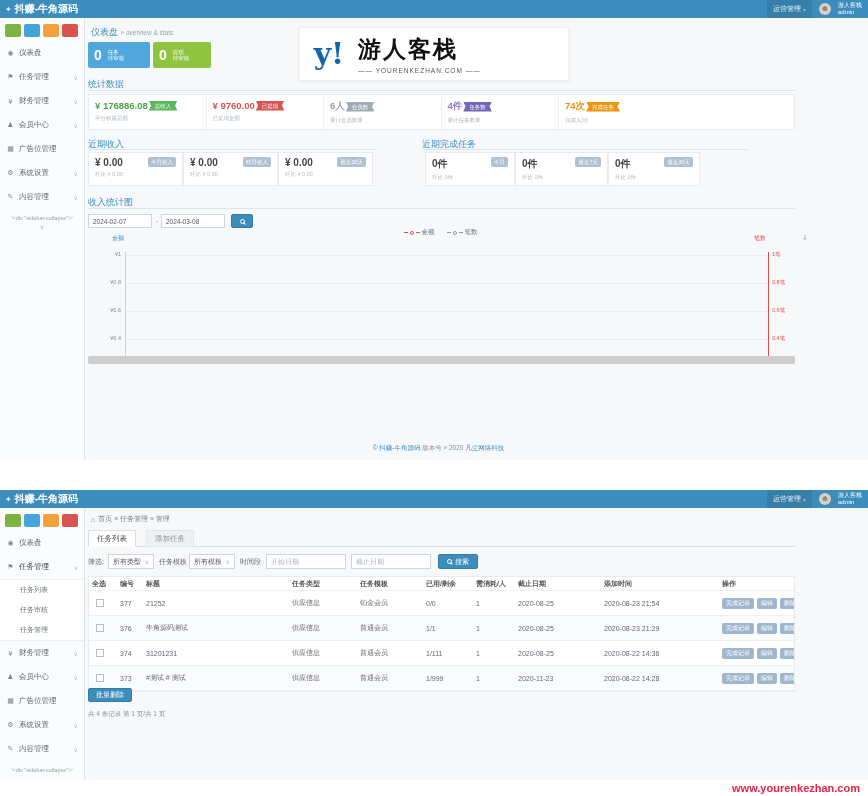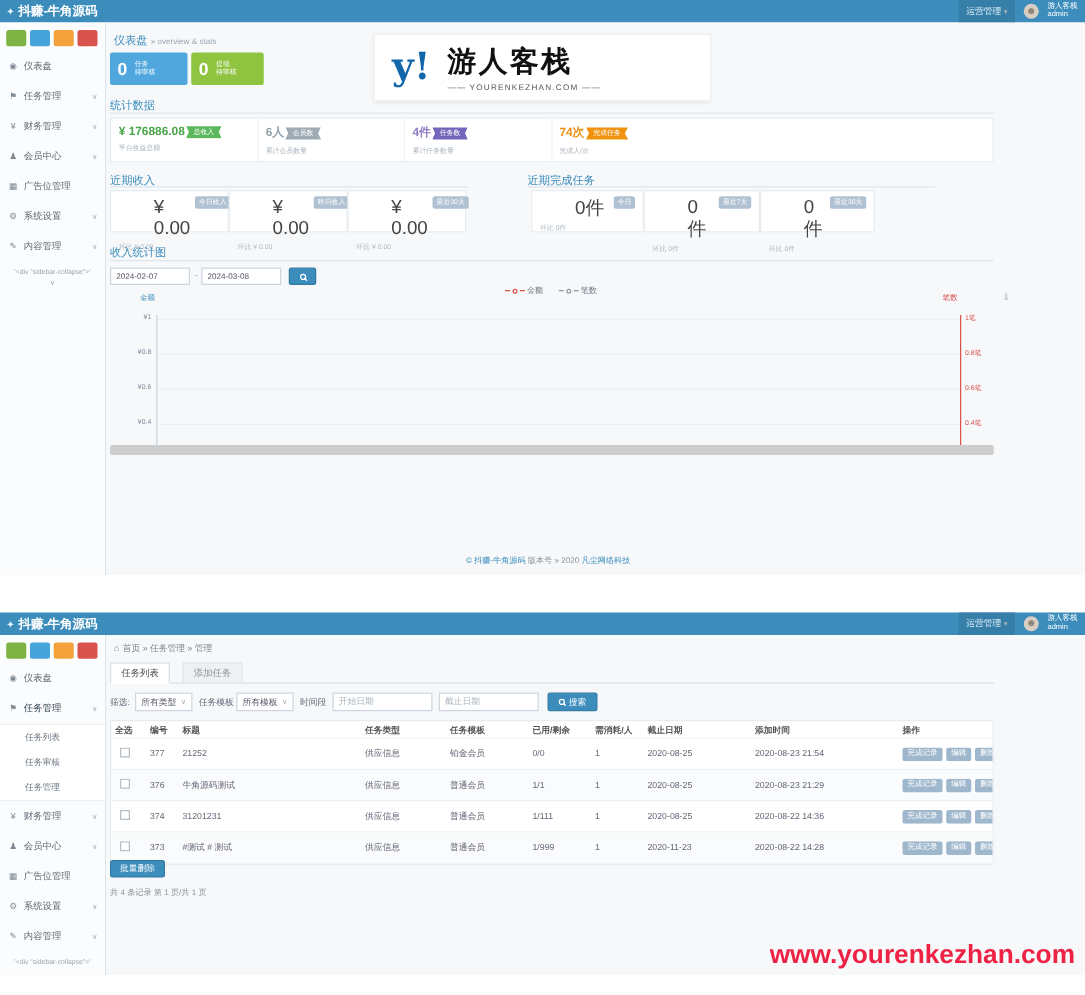--- a/index.html
+++ b/index.html
@@ -47,21 +47,21 @@
   .stat-cell:last-child { border-right:none; }
   .stat-top { display:flex; align-items:center; gap:1px; }
   .stat-val { font-size:9.5px; font-weight:bold; }
   .ribbon { color:#fff; font-size:5.5px; line-height:10px; padding:0 6px; clip-path:polygon(0 0,100% 0,92% 50%,100% 100%,0 100%,8% 50%); white-space:nowrap; }
   .stat-sub { font-size:5.5px; color:#aab4bd; margin-top:4px; }
   .c-green{color:#47a447;} .c-red{color:#d9534f;} .c-blue{color:#3c8dbc;} .c-gray{color:#93a1aa;} .c-purple{color:#8e7cc3;} .c-orange{color:#ec9013;}
   .bg-green{background:#5cb85c;} .bg-red{background:#d9534f;} .bg-blue{background:#3c8dbc;} .bg-gray{background:#9eabb4;} .bg-purple{background:#7266ba;} .bg-orange{background:#f0930e;}
   .cards-row { position:absolute; top:134px; height:34px; }
   .mini-card { position:absolute; top:0; height:34px; background:#fff; border:1px solid #e8ecf0; padding:4px 6px; }
   .mc-top { display:flex; align-items:flex-start; justify-content:space-between; gap:4px; }
-  .mc-val { font-size:15px; color:#444; font-weight:normal;margin-left:28px; }
+  .mc-val { font-size:10px; color:#444; font-weight:bold; }
   .mc-badge { background:#b0c1d2; color:#fff; font-size:5.5px; line-height:8px; padding:1px 3px; border-radius:2px; white-space:nowrap; }
   .mc-sub { font-size:5.5px; color:#b3bcc4; margin-top:3px; }
   .date-input { position:absolute; top:196px; height:14px; background:#fff; border:1px solid #cdd6de; font-size:6.5px; color:#556; padding:0 4px; width:64px; font-family:"Liberation Sans",sans-serif; }
   .date-sep { position:absolute; top:199px; font-size:7px; color:#99a; }
   .btn-blue { background:#3c8dbc; border:1px solid #357ca5; color:#fff; border-radius:2px; display:flex; align-items:center; justify-content:center; gap:3px; cursor:pointer; }
   .mag { width:5px; height:5px; border:1px solid #fff; border-radius:50%; position:relative; display:inline-block; }
   .mag::after { content:''; position:absolute; width:3px; height:1px; background:#fff; transform:rotate(45deg); right:-2px; bottom:-1px; }
   .chart { position:absolute; left:3px; top:212px; width:735px; height:140px; }
   .legend { position:absolute; left:0; right:30px; top:-2px; display:flex; justify-content:center; gap:12px; }
   .leg-item { display:flex; align-items:center; gap:2px; font-size:6.5px; color:#6d7680; }
@@ -101,21 +101,21 @@
   .abtn { background:#9fb7cd; color:#fff; font-size:6px; line-height:11px; padding:0 4px; border-radius:2px; cursor:pointer; white-space:nowrap; }
   .btn-batch { position:absolute; left:3px; top:180px; height:14px; padding:0 7px; font-size:7px; }
   .pager { position:absolute; left:3px; top:202px; font-size:6.5px; color:#8a939b; }
 
   
   .watermark { position:absolute; left:299px; top:27px; width:270px; height:54px; background:#fff; border:1px solid #eef0f2; box-shadow:0 1px 3px rgba(0,0,0,.08); display:flex; align-items:center; z-index:50; }
   .wm-logo { width:42px; height:42px; margin-left:8px; color:#1266a9; font-size:30px; font-weight:bold; text-align:center; line-height:42px; font-family:"DejaVu Serif",serif; }
   .wm-text { margin-left:8px; }
   .wm-title { font-size:23px; font-weight:bold; color:#111; font-family:"DejaVu Serif",serif; letter-spacing:2px; }
   .wm-sub { font-size:6.5px; color:#555; letter-spacing:1px; margin-top:2px; }
-  .site-url { position:absolute; right:8px; bottom:20px; font-size:21px; font-weight:bold; color:#ed2244; z-index:60; font-family:"Liberation Sans",sans-serif; }
+  .site-url { position:absolute; right:8px; bottom:2px; font-size:11px; font-weight:bold; color:#ed2244; z-index:60; font-family:"Liberation Sans",sans-serif; }
 </style>
 </head>
 <body>
 
 <div class="shot" id="shot1">
   <div class="navbar">
     <div class="brand">
       <span class="brand-icon">✦</span>
       <span>抖赚-牛角源码</span>
     </div>
@@ -200,20 +200,27 @@
     <div class="sec-title" style="top:60px;">统计数据</div>
     <div class="sec-line" style="top:72px; width:707px;"></div>
 
     <div class="stats-strip">
       <div class="stat-cell">
         <div class="stat-top">
             <span class="stat-val c-green">¥ 176886.08</span>
             <span class="ribbon bg-green">总收入</span>
           </div>
         <div class="stat-sub">平台收益总额</div>
+      </div>
+      <div class="stat-cell">
+        <div class="stat-top">
+            <span class="stat-val c-red">¥ 9760.00</span>
+            <span class="ribbon bg-red">已提现</span>
+          </div>
+        <div class="stat-sub">已提现金额</div>
       </div>
       <div class="stat-cell">
         <div class="stat-top">
             <span class="stat-val c-gray">6人</span>
             <span class="ribbon bg-gray">会员数</span>
           </div>
         <div class="stat-sub">累计会员数量</div>
       </div>
       <div class="stat-cell">
         <div class="stat-top">

